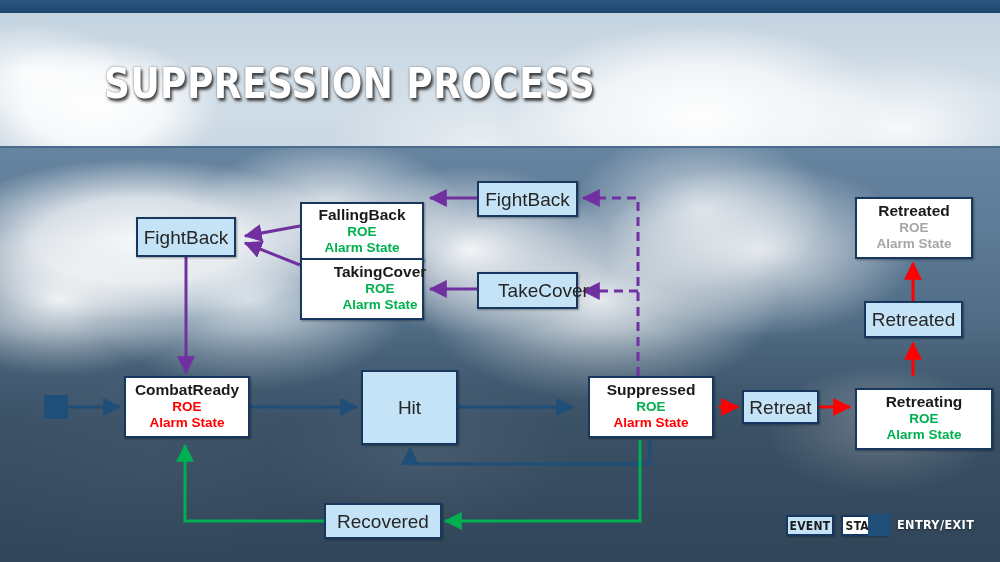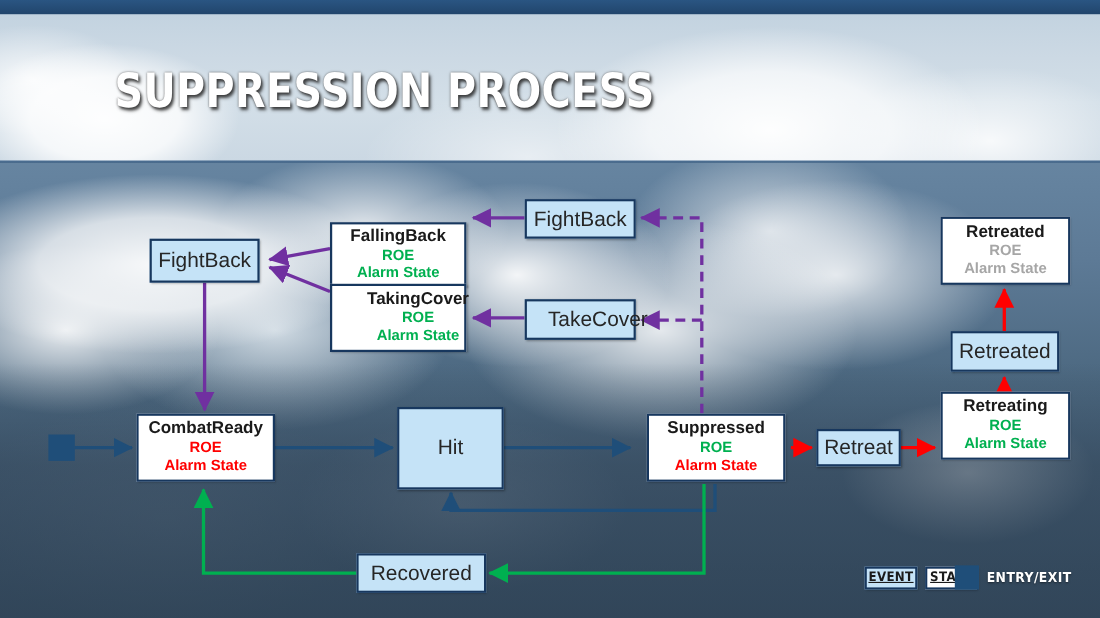--- a/index.html
+++ b/index.html
@@ -53,25 +53,25 @@
   .event{background:#c5e3f7;border:2.5px solid #17375e;
          box-shadow:1px 1px 2px rgba(0,0,0,.35);}
   .state .t{font-weight:bold;font-size:15.5px;color:#1a1a1a;line-height:1.08;}
   .state .sub{font-weight:bold;font-size:13.5px;line-height:1.22;}
   .event .t{font-size:19px;color:#262626;line-height:1;}
   .g{color:#00b050;} .r{color:#ff0000;} .gr{color:#a6a6a6;}
 
   
   #entry{position:absolute;left:44px;top:395px;width:24px;height:24px;
          background:#1f4e79;z-index:6;}
-  .legend-box{position:absolute;box-sizing:border-box;display:flex;align-items:flex-start;
+  .legend-box{position:absolute;box-sizing:border-box;display:flex;align-items:center;
         justify-content:center;border:2px solid #17375e;font-weight:bold;
         font-family:"DejaVu Sans Condensed","Liberation Sans",sans-serif;
         font-size:12px;letter-spacing:.3px;color:#1a1a1a;z-index:6;
-        box-shadow:1px 1px 2px rgba(0,0,0,.3);text-decoration:underline;}
+        box-shadow:1px 1px 2px rgba(0,0,0,.3);}
   #legend-swatch{position:absolute;left:868px;top:514px;width:22px;height:22px;
          background:#1f4e79;z-index:6;}
   #legend-entry-label{position:absolute;left:897px;top:517px;color:#ffffff;
          font-family:"DejaVu Sans Condensed","Liberation Sans",sans-serif;
          font-weight:bold;font-size:12.5px;letter-spacing:.4px;z-index:6;
          text-shadow:0 1px 2px rgba(0,0,0,.5);}
   svg#edges{position:absolute;inset:0;width:1000px;height:562px;z-index:4;}
 </style>
 </head>
 <body>
@@ -157,21 +157,21 @@
     <div class="sub r">ROE</div>
     <div class="sub r">Alarm State</div>
   </div>
 
   <div class="node state" style="left:576px;top:376px;width:126px;height:62px;margin-left:12px;">
     <div class="t">Suppressed</div>
     <div class="sub g">ROE</div>
     <div class="sub r">Alarm State</div>
   </div>
 
-  <div class="node state" style="left:855px;top:356px;width:118px;height:62px;text-align:right;">
+  <div class="node state" style="left:855px;top:388px;width:138px;height:62px;text-align:right;">
     <div class="t">Retreating</div>
     <div class="sub g">ROE</div>
     <div class="sub g">Alarm State</div>
   </div>
 
   <div class="node state" style="left:855px;top:197px;width:118px;height:62px;">
     <div class="t">Retreated</div>
     <div class="sub gr">ROE</div>
     <div class="sub gr">Alarm State</div>
   </div>

